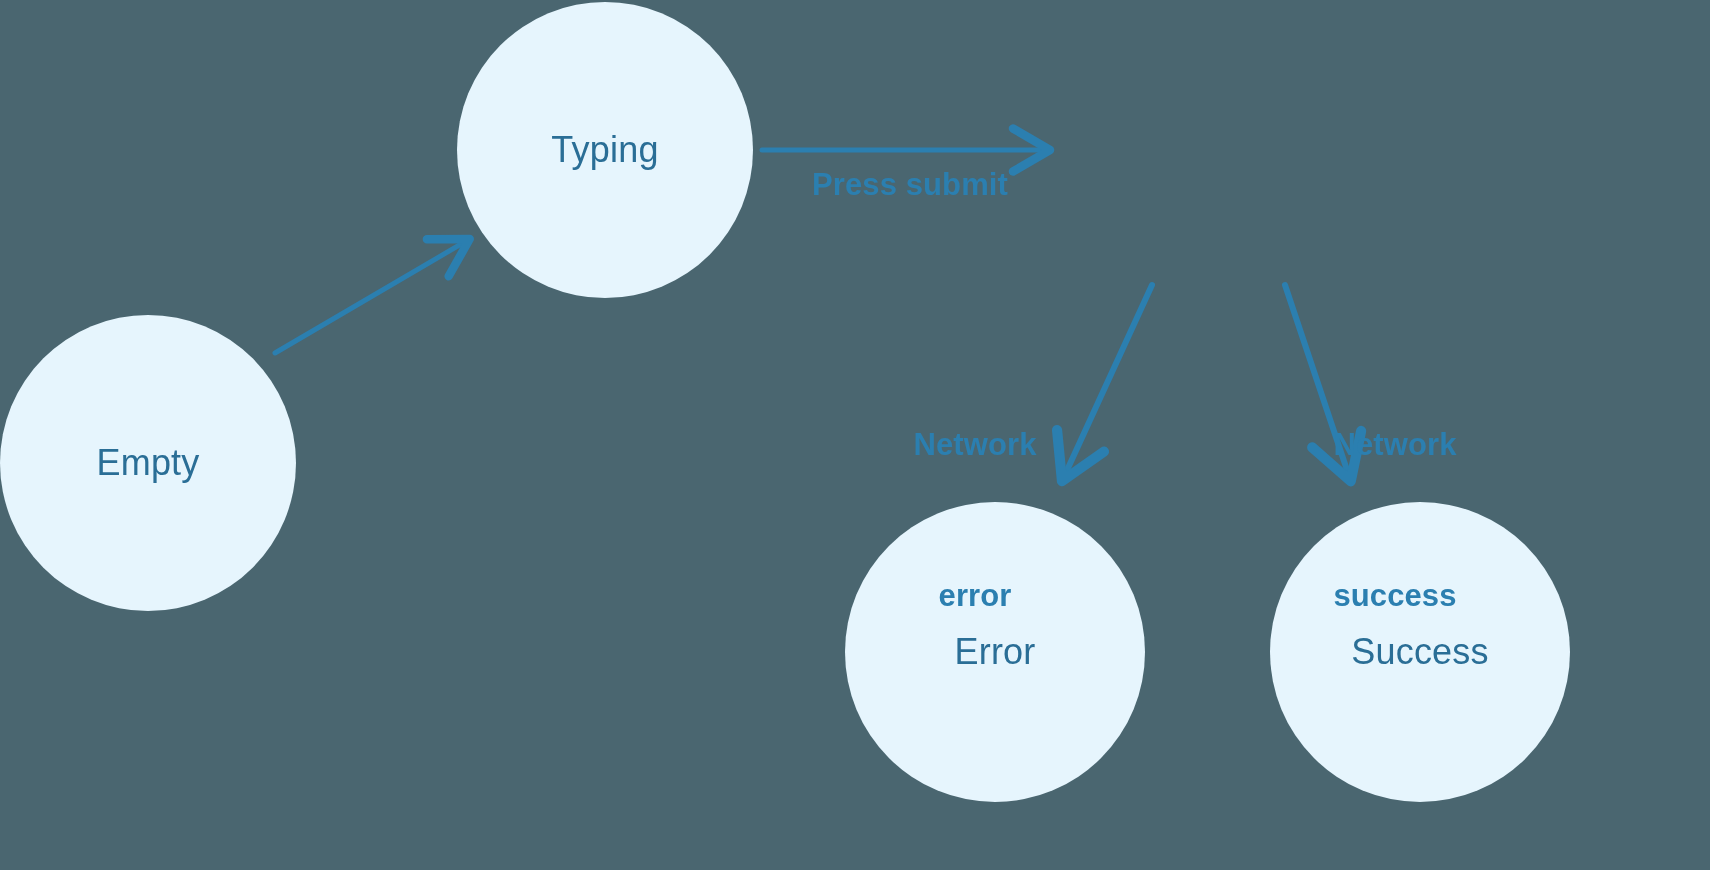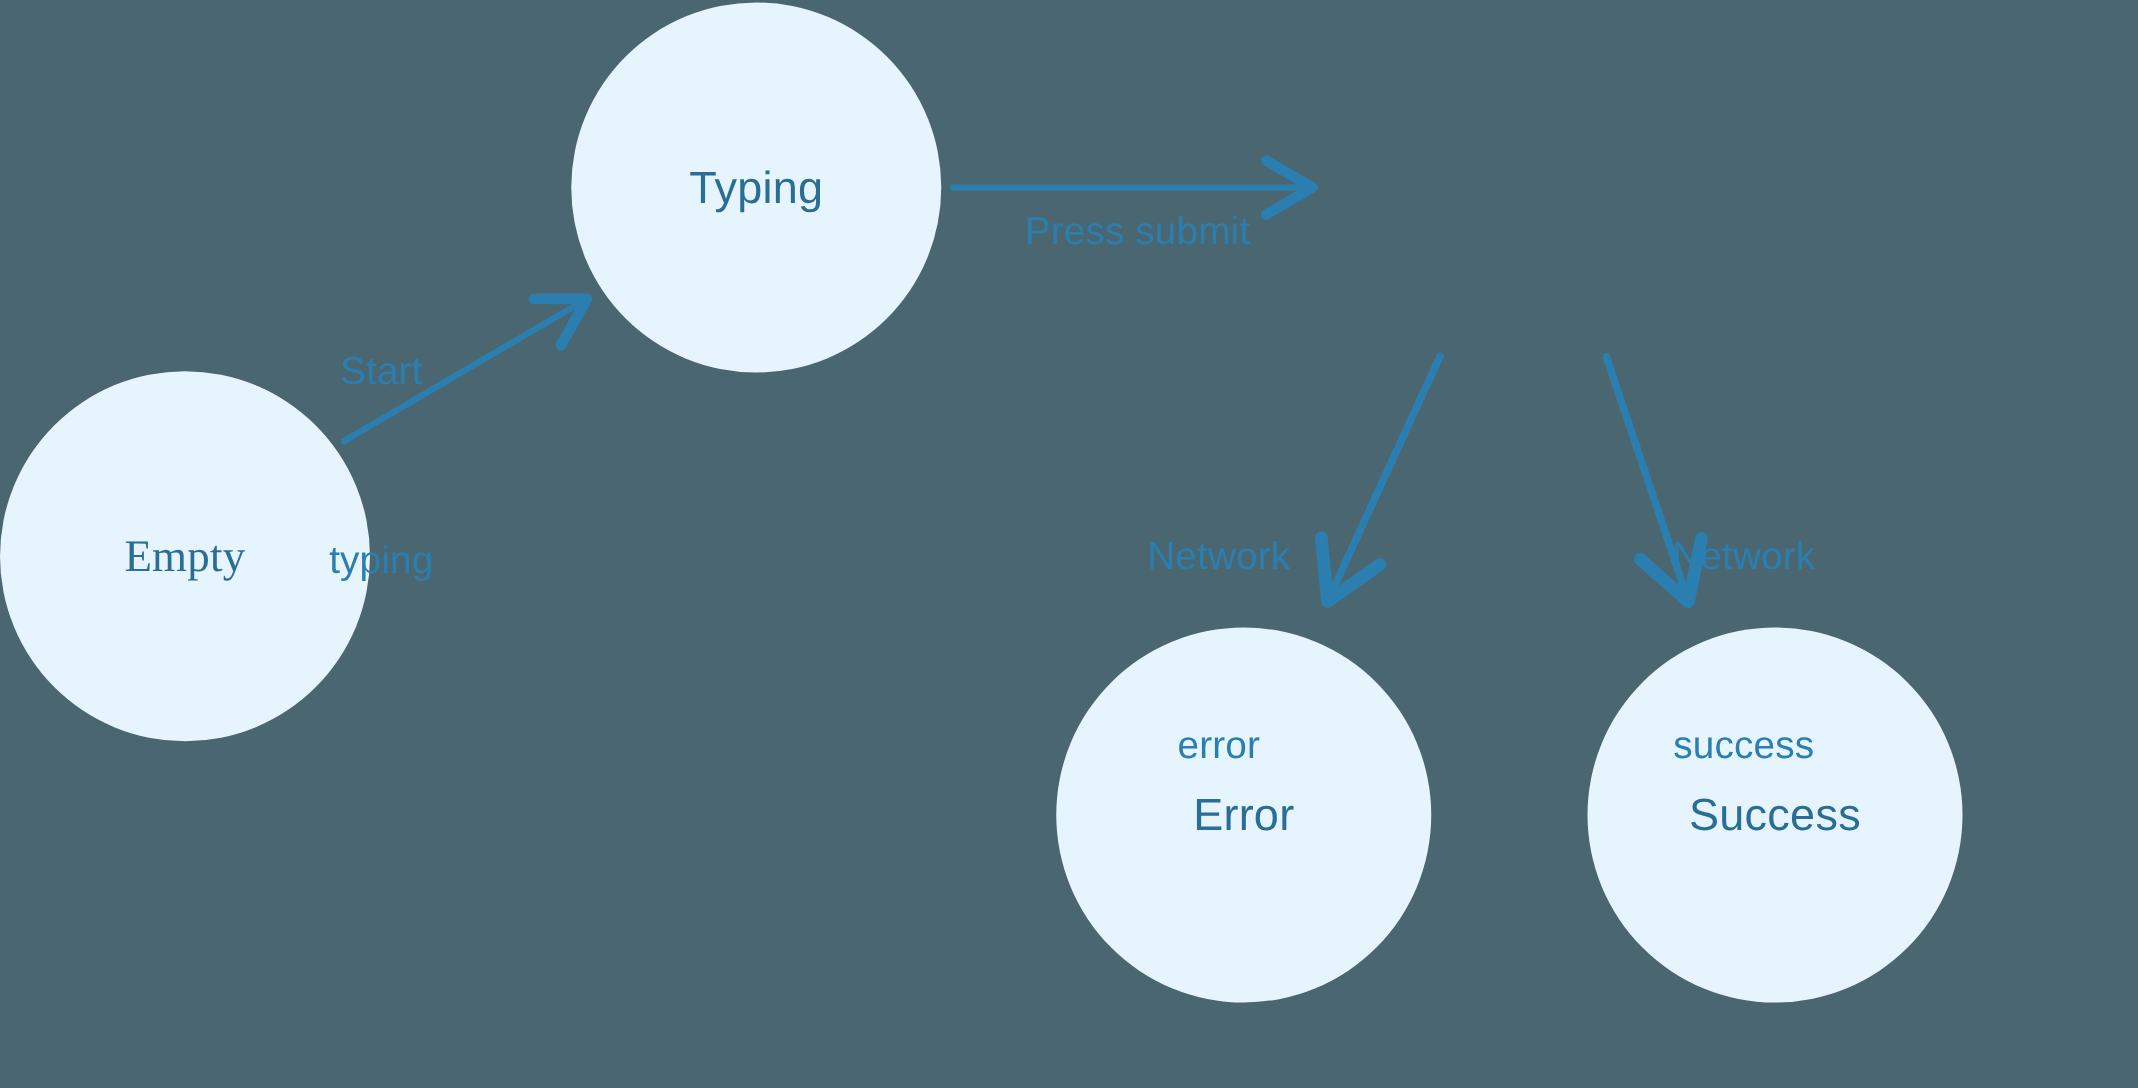--- a/index.html
+++ b/index.html
@@ -39,21 +39,21 @@
     font-size: 36px;
     font-weight: 400;
     letter-spacing: 0.2px;
     white-space: nowrap;
     line-height: 1;
   }
   .edge-label {
     position: absolute;
     color: #2b7fb0;
     font-size: 31px;
-    font-weight: 400;
+    font-weight: 700;
     line-height: 1.62;
     white-space: pre;
     letter-spacing: 0.1px;
   }
   .edge-label.align-center { text-align: center; }
   .edge-label.align-right  { text-align: center; }
 </style>
 </head>
 <body>
 
@@ -68,41 +68,37 @@
 
     <line x1="275" y1="353" x2="468" y2="240" stroke="#2b7fb0" stroke-width="5" stroke-linecap="round" marker-end="url(#arrowhead)"></line>
 
     <line x1="762" y1="150" x2="1048" y2="150" stroke="#2b7fb0" stroke-width="5" stroke-linecap="round" marker-end="url(#arrowhead)"></line>
 
     <line x1="1152" y1="285" x2="1063" y2="479" stroke="#2b7fb0" stroke-width="6" stroke-linecap="round" marker-end="url(#arrowhead)"></line>
 
     <line x1="1285" y1="285" x2="1350" y2="479" stroke="#2b7fb0" stroke-width="6" stroke-linecap="round" marker-end="url(#arrowhead)"></line>
   </svg>
 
-  <div class="state-node" style="left:0px; top:297px; width:296px; height:296px;font-family:Liberation Serif, serif;">
+  <div class="state-node" style="left:0px; top:315px; width:296px; height:296px;">
     <span class="state-label">Empty</span>
   </div>
 
   <div class="state-node" style="left:457px; top:2px; width:296px; height:296px;">
     <span class="state-label">Typing</span>
   </div>
 
 
   <div class="state-node" style="left:845px; top:502px; width:300px; height:300px;">
     <span class="state-label">Error</span>
   </div>
 
   <div class="state-node" style="left:1270px; top:502px; width:300px; height:300px;">
     <span class="state-label">Success</span>
   </div>
 
-  <div class="edge-label align-center" style="left:250px; top:172px; width:110px;">
-    <div>Start</div>
-    <div>typing</div>
-  </div>
 
   <div class="edge-label align-center" style="left:795px; top:60px; width:230px;">
     <div>Press submit</div>
   </div>
 
   <div class="edge-label align-right" style="left:880px; top:320px; width:190px;">
     <div>Network</div>
     <div>error</div>
   </div>
 

